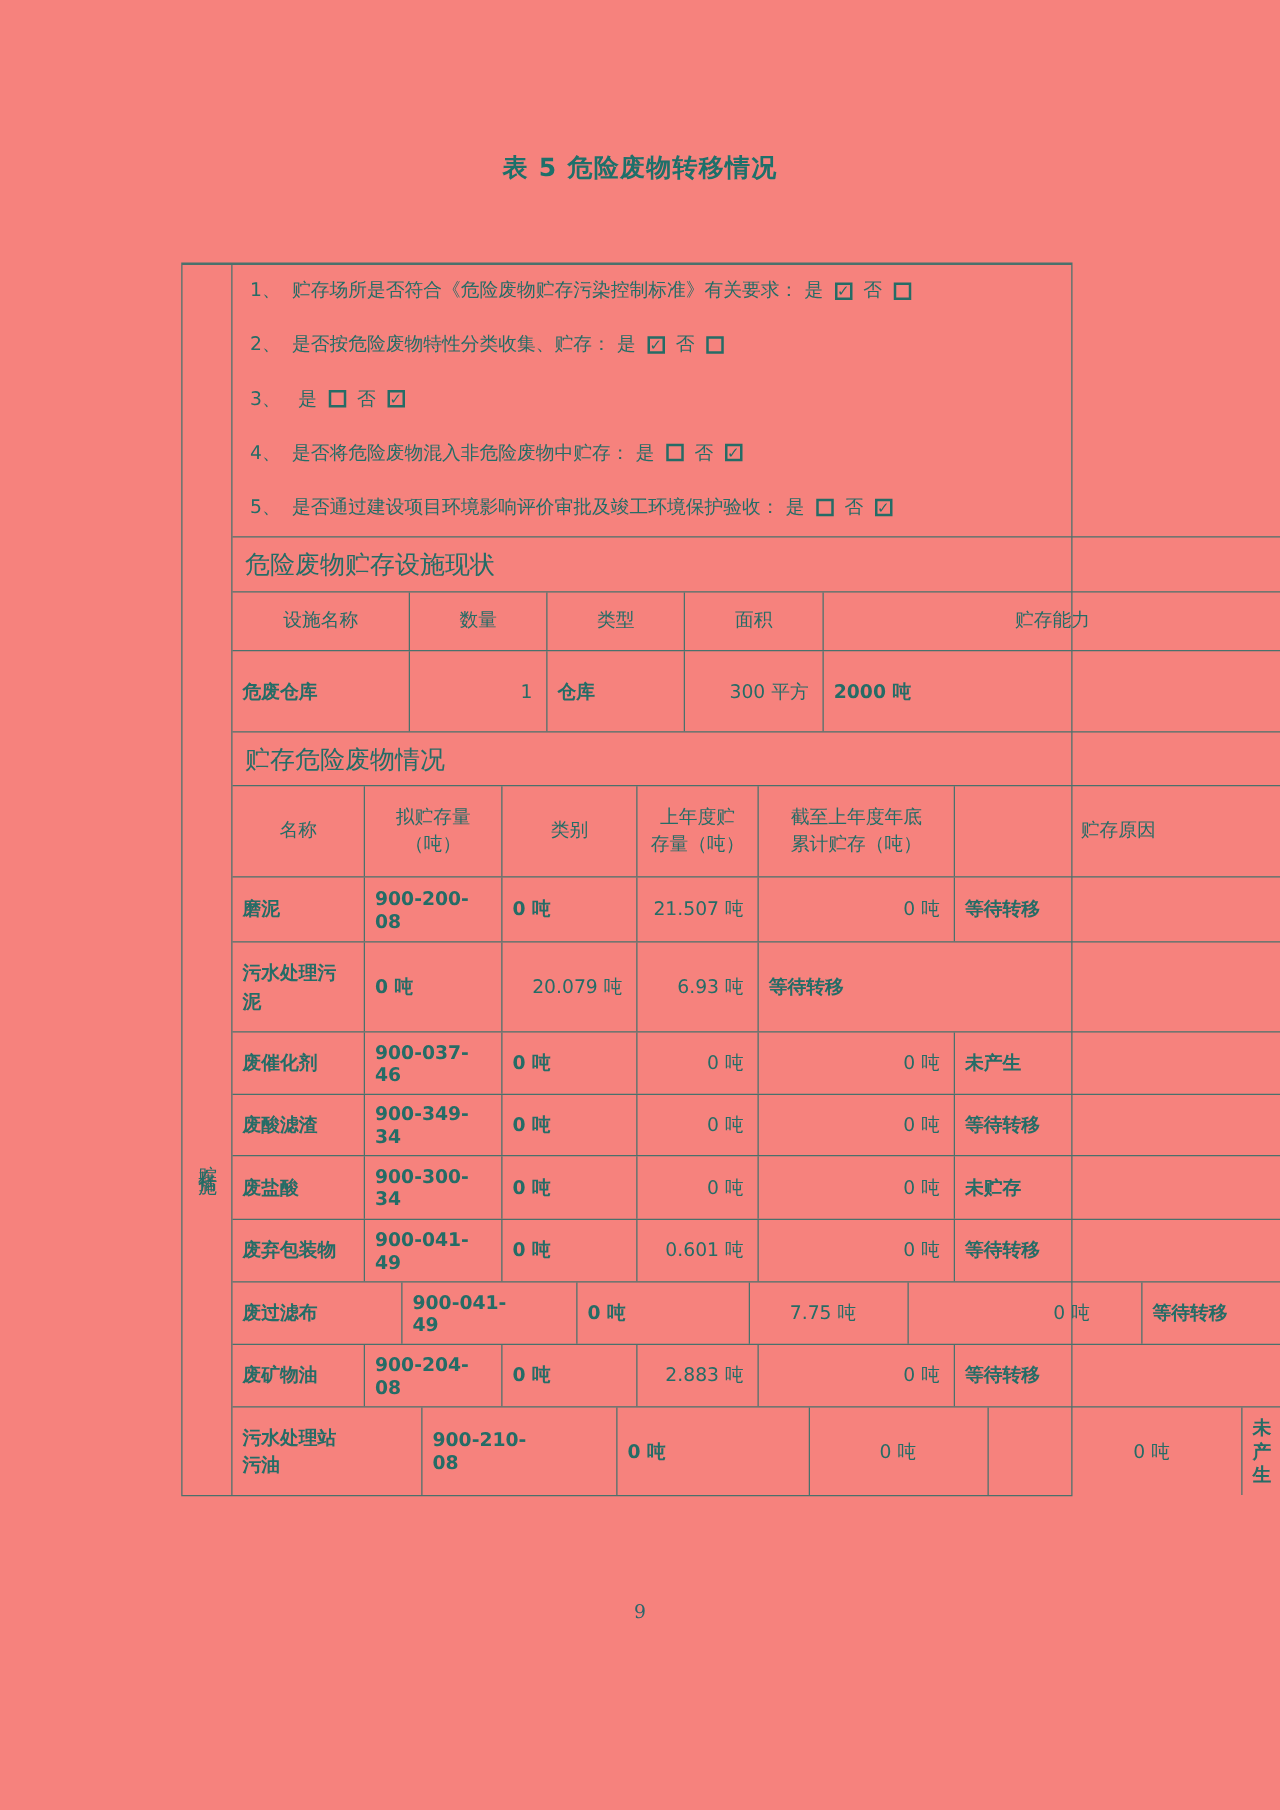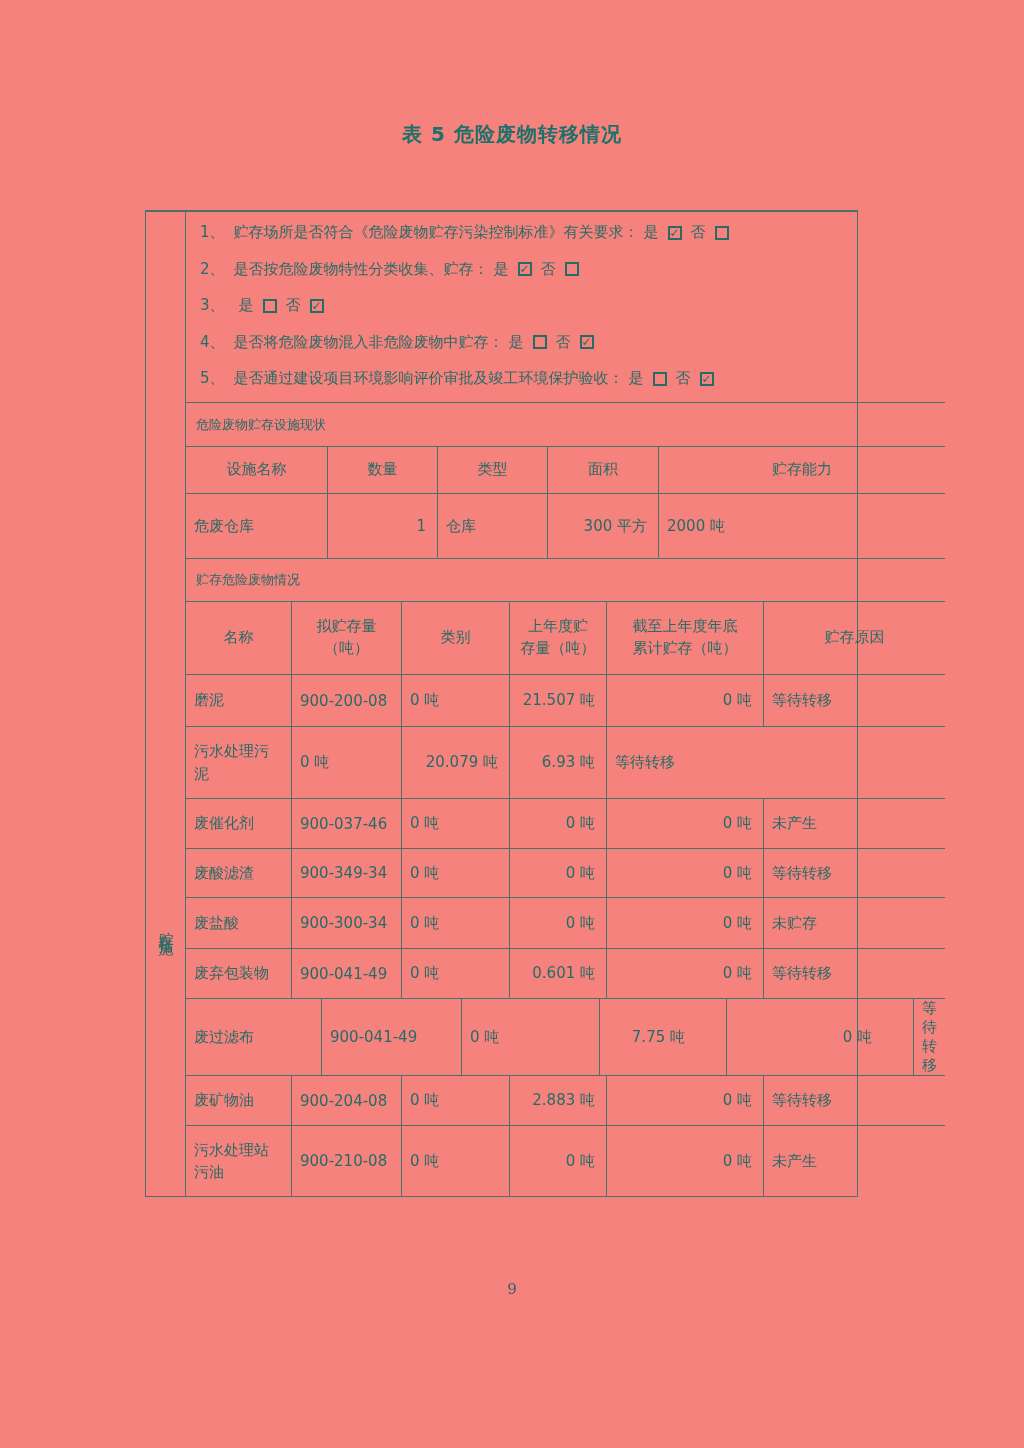--- a/index.html
+++ b/index.html
@@ -37,32 +37,32 @@
   .chk-num { margin-right:9px; }
   .yn { margin-left:5px; margin-right:9px; }
   .cb {
     width:14px; height:14px; flex:none;
     border:2px solid #256c66;
     display:inline-flex; align-items:center; justify-content:center;
     font-size:12px; font-weight:bold; line-height:1; margin-right:4px;
   }
 
   
-  .section-row { min-height:44px; display:flex; align-items:center; padding-left:10px; font-size:13px; }
+  .section-row { min-height:44px; display:flex; align-items:center; padding-left:10px; font-size:20px; }
 
   
   .grid { display:flex; flex-direction:column; }
   .grow { display:grid; }
   .grow + .grow { border-top:1px solid #4a716c; }
   .grow > * + * { border-left:1px solid #4a716c; }
   .fac .grow { grid-template-columns:141px 110px 110px 111px 1fr; }
   .stor .grow { grid-template-columns:105px 110px 108px 97px 157px 1fr; }
   .cell { display:flex; align-items:center; padding:0 8px; font-size:15px; }
   .hd { justify-content:center; text-align:center; white-space:pre-line; line-height:1.45; }
-  .al { justify-content:flex-start; }
+  .al { justify-content:flex-start;font-weight:bold; }
   .ar { justify-content:flex-end; padding-right:11px; }
   .wrap { white-space:normal; line-height:1.5; }
 
   .page-number {
     position:absolute; top:1280px; left:0; width:100%;
     text-align:center; font-size:15px;
     font-family:"DejaVu Serif","Liberation Serif",serif;
     color:#2c666b;
   }
 </style>
@@ -209,21 +209,21 @@
         <div class="cell al">等待转移</div>
       </div>
       <div class="grow" style="min-height:50px;">
         <div class="cell al wrap">废矿物油</div>
         <div class="cell al">900-204-08</div>
         <div class="cell al">0 吨</div>
         <div class="cell ar">2.883 吨</div>
         <div class="cell ar">0 吨</div>
         <div class="cell al">等待转移</div>
       </div>
-      <div class="grow" style="min-height:71px;">
+      <div class="grow" style="min-height:71px;gap:46px;">
         <div class="cell al wrap">污水处理站污油</div>
         <div class="cell al">900-210-08</div>
         <div class="cell al">0 吨</div>
         <div class="cell ar">0 吨</div>
         <div class="cell ar">0 吨</div>
         <div class="cell al">未产生</div>
       </div>
     </div>
 
   </div>

